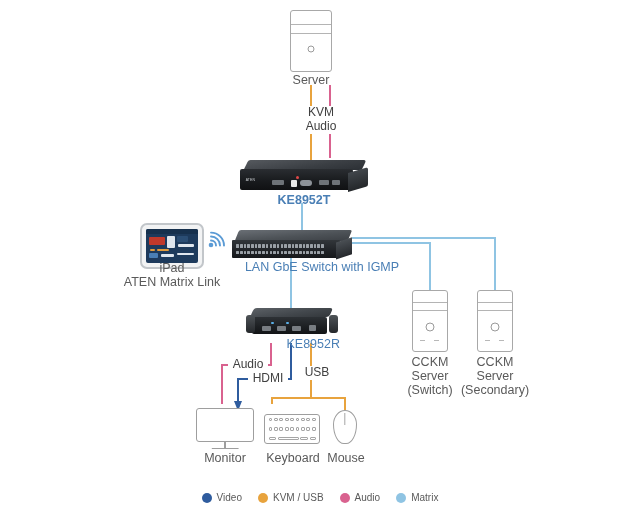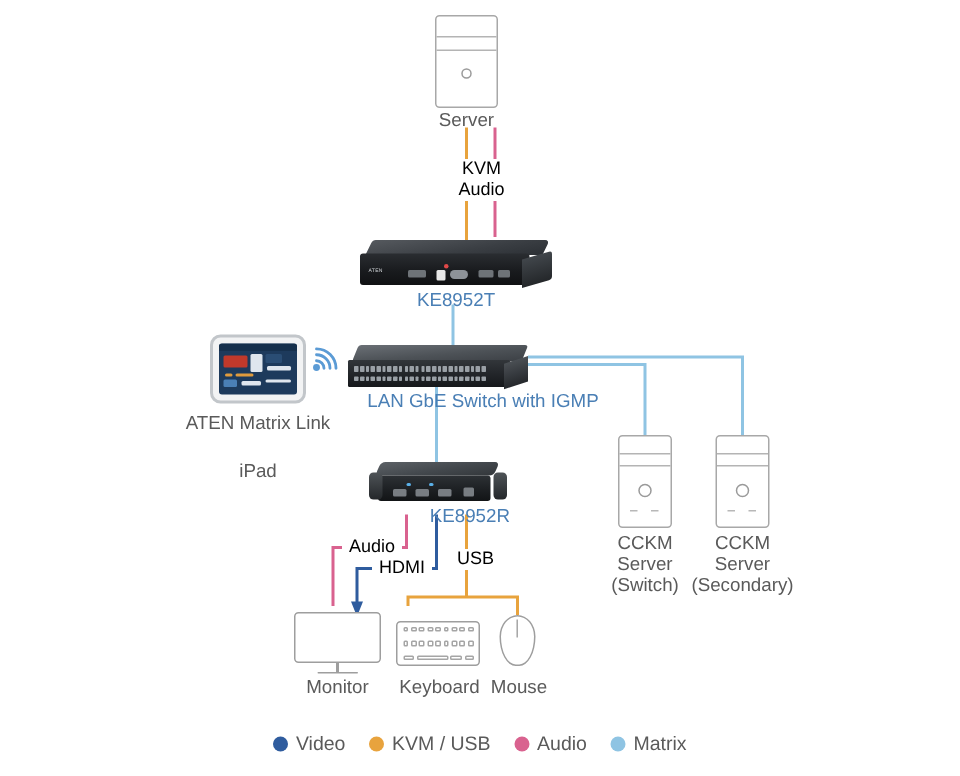--- a/index.html
+++ b/index.html
@@ -21,21 +21,21 @@
     color: #5a5a5a;
     font-size: 12.5px;
     line-height: 13.5px;
     white-space: nowrap;
     user-select: none;
   }
   .label.blue { color: #4a7fb5; }
   .cablelabel {
     position: absolute;
     text-align: center;
-    color: #000000;
+    color: #404040;
     font-size: 12px;
     line-height: 13.5px;
     background: #ffffff;
     white-space: nowrap;
     padding: 0 2px;
   }
   
   .tower { position: absolute; }
   .tower .body {
     width: 100%; height: 100%;
@@ -217,21 +217,21 @@
     width: 1.4px; height: 38%; background: #a5a5a5;
   }
   
   #legend {
     position: absolute; left: 0; right: 0; bottom: 14px;
     display: flex; justify-content: center; align-items: center;
     gap: 16px;
   }
   .leg-item { display: flex; align-items: center; gap: 5px; }
   .leg-dot { width: 10px; height: 10px; border-radius: 50%; display: block; }
-  .leg-text { font-size: 13px; color: #5a5a5a; }
+  .leg-text { font-size: 10px; color: #5a5a5a; }
   svg.wires { position: absolute; inset: 0; width: 640px; height: 517px; pointer-events: none; }
 </style>
 </head>
 <body>
 
 <div id="diagram">
 
   <svg class="wires" viewBox="0 0 640 517" xmlns="http://www.w3.org/2000/svg">
 
     <line x1="311" y1="85" x2="311" y2="160" stroke="#e8a33d" stroke-width="2"></line>
@@ -273,21 +273,21 @@
       <div class="brand" style="left:5%; top:42%;">ATEN</div>
       <div class="port" style="left:28%; top:52%; width:12px; height:5px;"></div>
       <div class="usbp" style="left:45%; top:50%; width:6px; height:7px;"></div>
       <div class="vga" style="left:53%; top:50%; width:12px; height:6px;"></div>
       <div class="led" style="left:50%; top:35%; width:3px; height:3px; background:#e04848;"></div>
       <div class="port" style="left:70%; top:52%; width:10px; height:5px;"></div>
       <div class="port" style="left:82%; top:52%; width:8px; height:5px;"></div>
     </div>
     <div class="side"></div>
   </div>
-  <div class="label blue" style="left:256px; top:194px; width:96px;">KE8952T</div>
+  <div class="label blue" style="left:256px; top:194px; width:96px;font-weight:bold;">KE8952T</div>
 
   <div class="ipad node" style="left:140px; top:223px; width:64px; height:46px;">
     <div class="case">
       <div class="scr">
         <div class="bar"></div>
         <div class="w wred" style="left:6%;  top:24%; width:30%; height:22%;"></div>
         <div class="w" style="left:40%; top:22%; width:16%; height:34%;"></div>
         <div class="w wdk" style="left:60%; top:22%; width:20%; height:16%;"></div>
         <div class="w" style="left:62%; top:44%; width:30%; height:10%;"></div>
         <div class="w worg" style="left:8%;  top:58%; width:10%; height:8%;"></div>
@@ -300,21 +300,21 @@
   </div>
 
   <div class="node" style="left:207px; top:230px; width:22px; height:22px;">
     <svg viewBox="0 0 22 22" width="22" height="22" xmlns="http://www.w3.org/2000/svg">
       <circle cx="4" cy="15" r="2.3" fill="#5b9bd5"></circle>
       <path d="M 4 10.5 A 5 5 0 0 1 9 15.5" stroke="#5b9bd5" stroke-width="1.9" fill="none" stroke-linecap="round"></path>
       <path d="M 4 6.5 A 9 9 0 0 1 13 15.5" stroke="#5b9bd5" stroke-width="1.9" fill="none" stroke-linecap="round"></path>
       <path d="M 4 2.6 A 13 13 0 0 1 17 15.5" stroke="#5b9bd5" stroke-width="1.9" fill="none" stroke-linecap="round"></path>
     </svg>
   </div>
-  <div class="label" style="left:132px; top:262px; width:80px;margin-top:46px;">iPad</div>
+  <div class="label" style="left:132px; top:262px; width:80px;">iPad</div>
   <div class="label" style="left:122px; top:276px; width:100px;">ATEN Matrix Link</div>
 
   <div class="switch node" style="left:232px; top:230px; width:120px; height:28px;">
     <div class="sw-top"></div>
     <div class="sw-front">
       <div class="portrow" style="left:4%; top:26%;">
         <i></i>
           <i></i>
           <i></i>
           <i></i>

